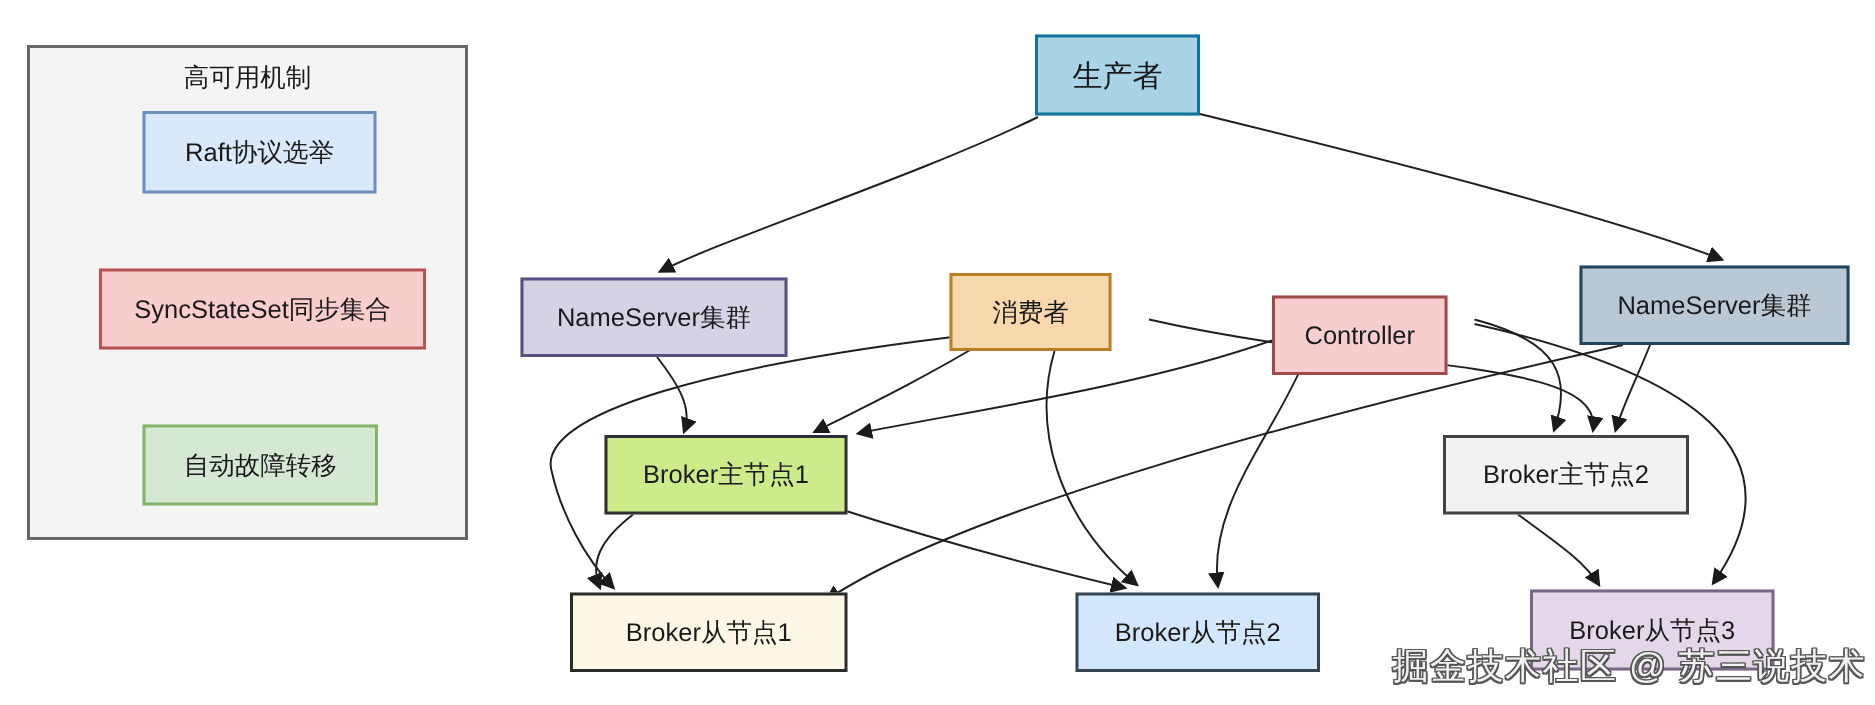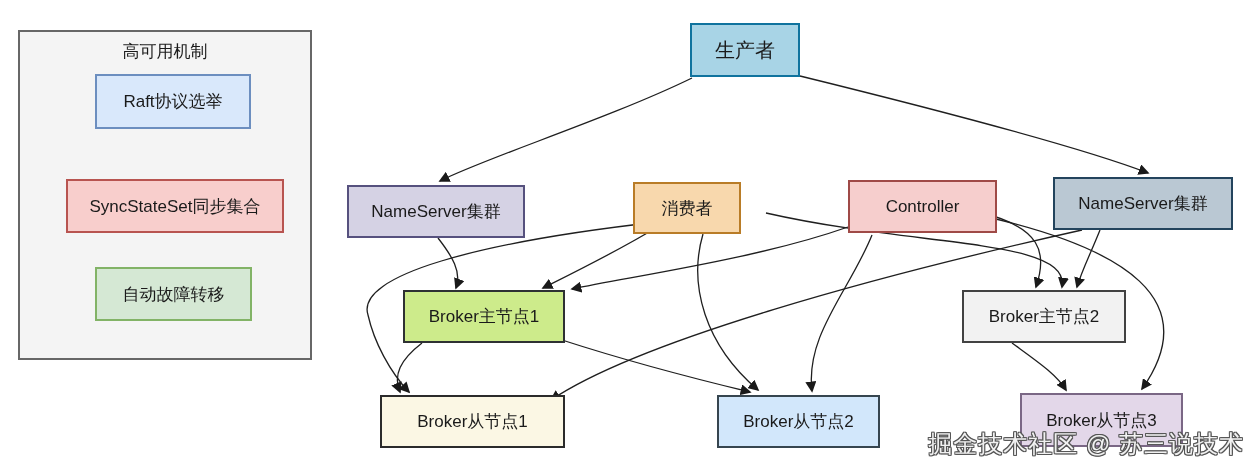--- a/index.html
+++ b/index.html
@@ -14,26 +14,26 @@
         background:#fff;white-space:nowrap;}
   
   #ha-panel{position:absolute;left:18px;top:30px;width:294px;height:330px;z-index:2;
             background:#f4f4f4;border:2px solid #676767;box-sizing:border-box;}
   #ha-panel .panel-title{position:absolute;top:8px;left:0;width:100%;text-align:center;
             font-size:17px;}
   .panel-box{position:absolute;display:flex;align-items:center;justify-content:center;
              border:2px solid #333;font-size:17px;box-sizing:border-box;white-space:nowrap;}
   #ha-item-raft{left:75px;top:42px;width:156px;height:55px;}
   #ha-item-syncstateset{left:46px;top:147px;width:218px;height:54px;}
-  #ha-item-failover{left:75px;top:235px;width:157px;height:54px;}
+  #ha-item-failover{left:75px;top:251px;width:157px;height:54px;}
   
   #node-producer{left:690px;top:23px;width:110px;height:54px;font-size:20px;}
   #node-nameserver-left{left:347px;top:185px;width:178px;height:53px;}
   #node-consumer{left:633px;top:182px;width:108px;height:52px;}
-  #node-controller{left:848px;top:180px;width:149px;height:53px;}
+  #node-controller{left:848px;top:197px;width:117px;height:53px;}
   #node-nameserver-right{left:1053px;top:177px;width:180px;height:53px;}
   #node-broker-master-1{left:403px;top:290px;width:162px;height:53px;}
   #node-broker-master-2{left:962px;top:290px;width:164px;height:53px;}
   #node-broker-slave-1{left:380px;top:395px;width:185px;height:53px;}
   #node-broker-slave-2{left:717px;top:395px;width:163px;height:53px;}
   #node-broker-slave-3{left:1020px;top:393px;width:163px;height:54px;}
   
   #watermark{position:absolute;right:6px;top:428px;z-index:3;font-size:24px;letter-spacing:1px;
              color:rgba(255,255,255,0.92);font-weight:400;
              text-shadow:1px 1px 0 #565656,-1px -1px 0 #565656,1px -1px 0 #565656,

